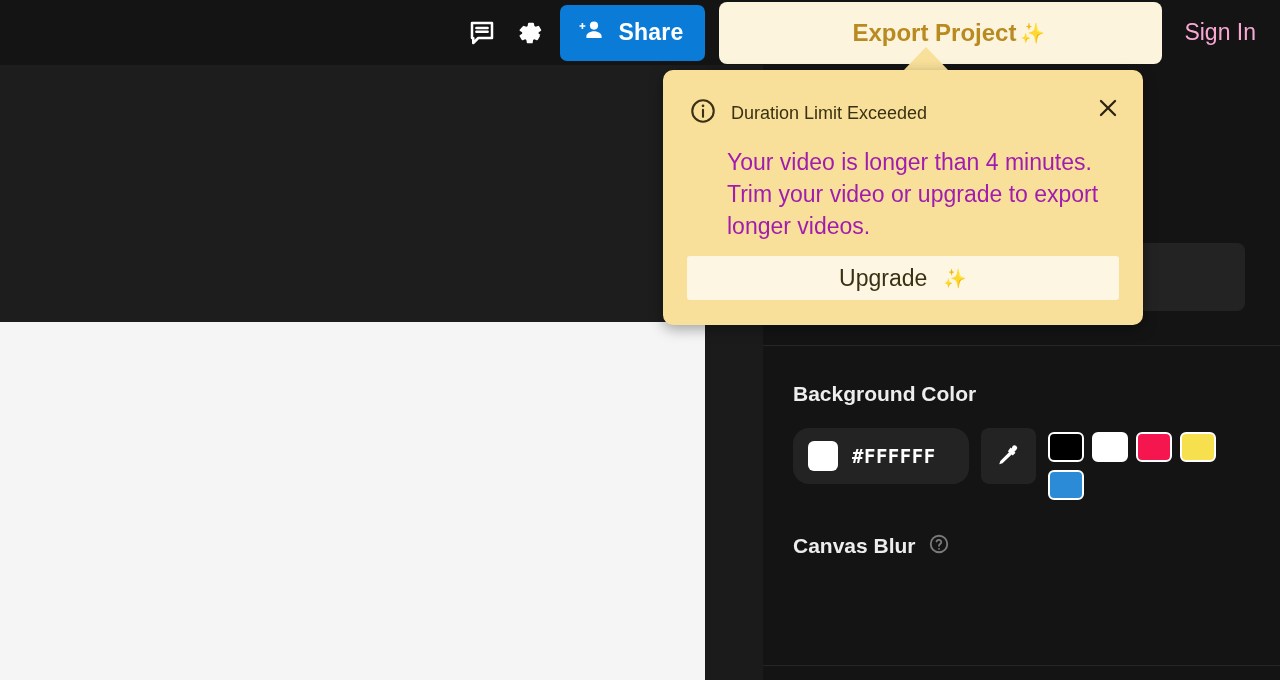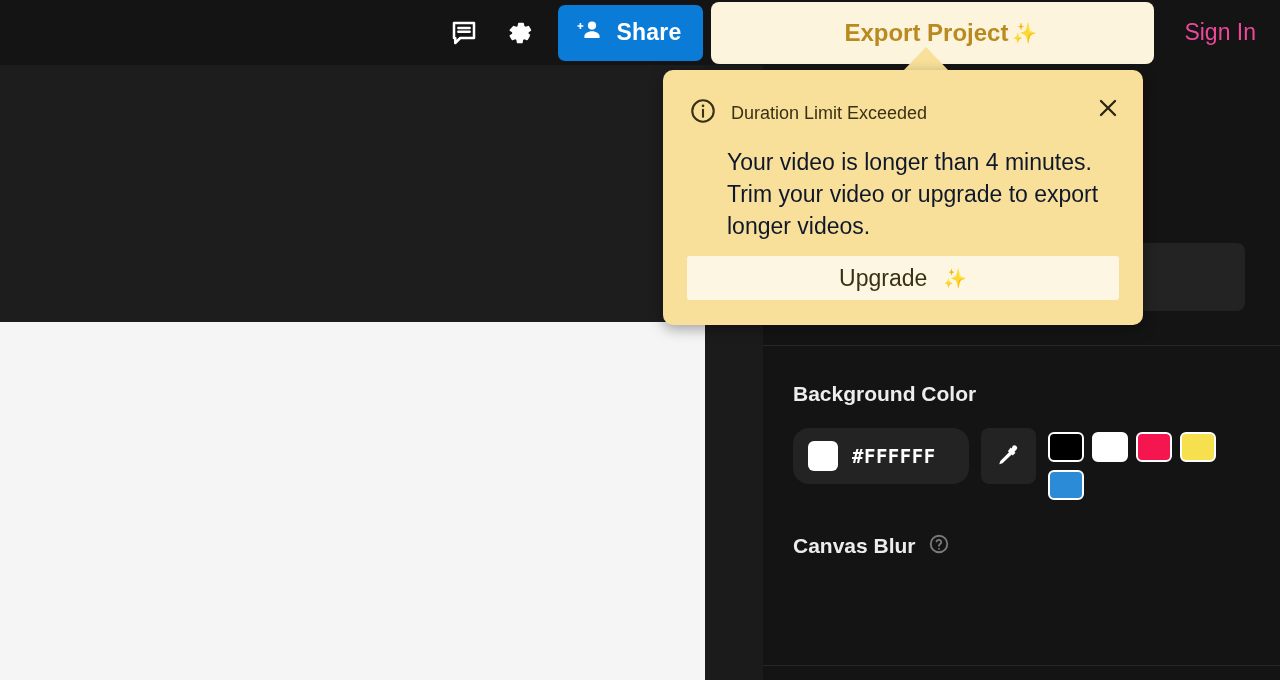--- a/index.html
+++ b/index.html
@@ -22,21 +22,21 @@
     width: 705px; height: 358px;
     background: #f5f5f5;
   }
 
   
   .topbar {
     position: absolute; left: 0; top: 0;
     width: 1280px; height: 65px;
     background: #141414;
     display: flex; align-items: center; justify-content: flex-end;
-    gap: 8px;
+    gap: 0px;
     padding-right: 14px;
   }
   .icon-btn {
     width: 48px; height: 48px;
     display: flex; align-items: center; justify-content: center;
     cursor: pointer;
     background: transparent; border: none;
   }
   .icon-btn svg { display: block; }
 
@@ -56,28 +56,28 @@
 
   .export-btn {
     position: relative;
     height: 62px; width: 443px;
     background: #fdf4dd;
     color: #b98a20;
     border: none; border-radius: 8px;
     font-size: 24px; font-weight: 700;
     display: flex; align-items: center; justify-content: center;
     cursor: pointer;
-    margin-left: 0;
+    margin-left: 14px;
     font-family: "Liberation Sans", sans-serif;
     padding-left: 16px;
   }
   .export-btn .spark { color: #e3b23c; font-size: 20px; margin-left: 4px; }
 
   .signin-btn {
-    color: #ec4899;
+    color: #f9a8d4;
     background: transparent; border: none;
     font-size: 23px; font-weight: 400;
     padding: 0 10px 0 22px;
     cursor: pointer;
     font-family: "Liberation Sans", sans-serif;
   }
 
   
   .sidebar {
     position: absolute; left: 705px; top: 65px;
@@ -199,21 +199,21 @@
   }
   .popup-close {
     position: absolute; right: 18px; top: 22px;
     width: 34px; height: 34px;
     display: flex; align-items: center; justify-content: center;
     background: transparent; border: none; cursor: pointer;
   }
   .popup-body {
     position: absolute; left: 64px; top: 76px;
     width: 392px;
-    color: #0f172a;
+    color: #a21caf;
     font-size: 23px; line-height: 32px;
   }
   .upgrade-btn {
     position: absolute; left: 24px; top: 186px;
     width: 432px; height: 44px;
     background: #fdf6e2;
     color: #3a3114;
     border: none; border-radius: 3px;
     font-size: 23px; font-weight: 400;
     display: flex; align-items: center; justify-content: center;

